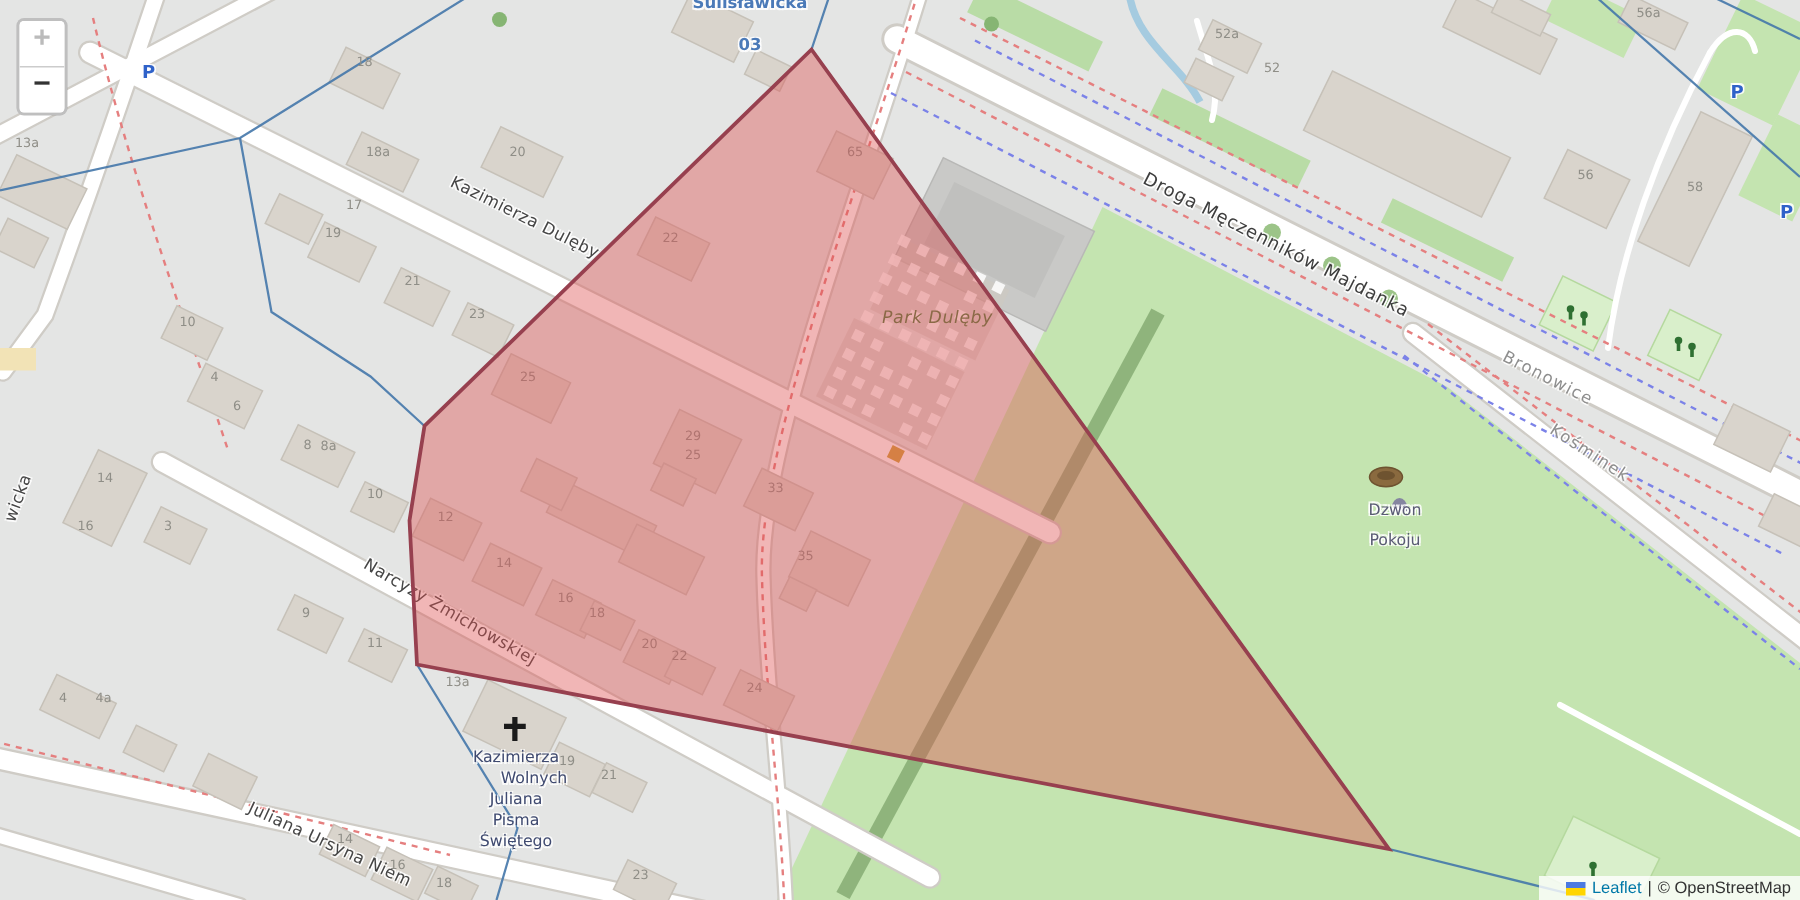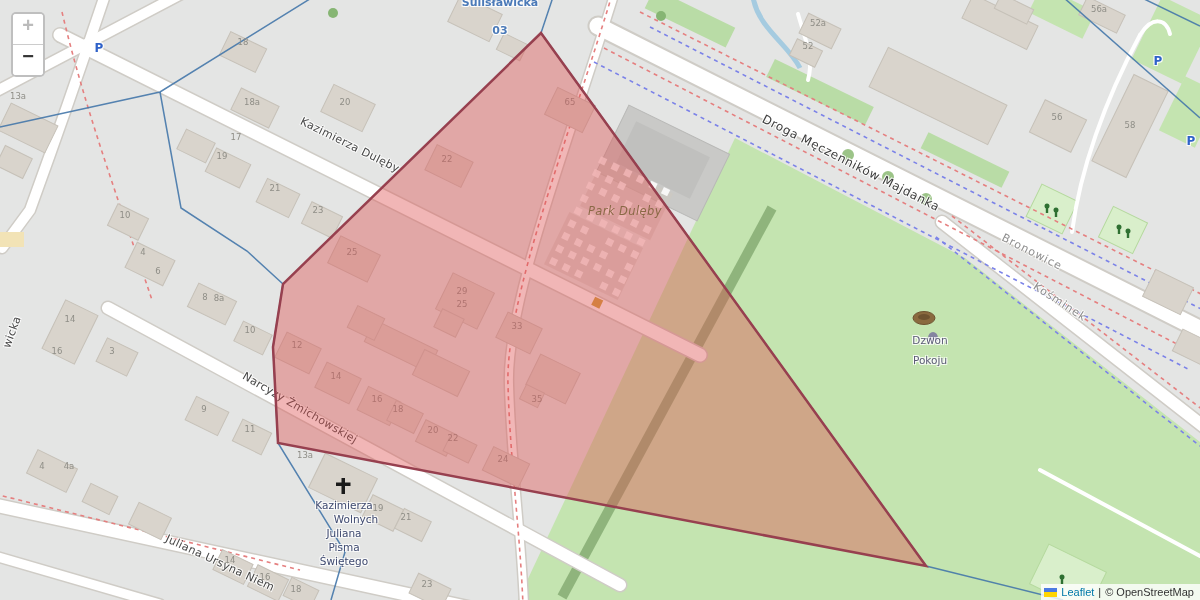--- a/index.html
+++ b/index.html
@@ -24,21 +24,21 @@
   .zoomctl{position:absolute;left:11px;top:12px;width:30px;border:2px solid rgba(0,0,0,.25);
            border-radius:5px;overflow:hidden;background:#fff;z-index:30;}
   .zoomctl .zbtn{width:30px;height:30px;line-height:28px;text-align:center;background:#fff;
            font:bold 20px "Liberation Sans",sans-serif;cursor:pointer;user-select:none;}
   .zoomctl .zbtn.disabled{color:#bbb;cursor:default;}
   .zoomctl .zbtn.on{color:#333;}
   .zoomctl .zbtn+.zbtn{border-top:1px solid #ccc;}
 
   
   .attrib{position:absolute;right:0;bottom:0;background:rgba(255,255,255,.8);
-          font:11px "Liberation Sans",sans-serif;color:#333;padding:2px 6px 2px 3px;z-index:30;
+          font:11px "Liberation Sans",sans-serif;color:#333;padding:2px 6px 2px 18px;z-index:30;
           display:flex;align-items:center;gap:4px;}
   .attrib a{color:#0078A8;text-decoration:none;cursor:pointer;}
   .flag{display:inline-block;width:13px;height:9px;position:relative;}
   .flag .t{position:absolute;left:0;top:0;width:13px;height:4.5px;}
   .flag .b{position:absolute;left:0;top:4.5px;width:13px;height:4.5px;}
 </style>
 </head>
 <body>
 
 <div class="map">
@@ -311,34 +311,34 @@
       <div class="lbl num" style="left: 297px; top: 345px; transform: translate(-50%, -50%) rotate(0deg);">12</div>
       <div class="lbl num" style="left: 336px; top: 376px; transform: translate(-50%, -50%) rotate(0deg);">14</div>
       <div class="lbl num" style="left: 377px; top: 399px; transform: translate(-50%, -50%) rotate(0deg);">16</div>
       <div class="lbl num" style="left: 398px; top: 409px; transform: translate(-50%, -50%) rotate(0deg);">18</div>
       <div class="lbl num" style="left: 433px; top: 430px; transform: translate(-50%, -50%) rotate(0deg);">20</div>
       <div class="lbl num" style="left: 453px; top: 438px; transform: translate(-50%, -50%) rotate(0deg);">22</div>
       <div class="lbl num" style="left: 503px; top: 459px; transform: translate(-50%, -50%) rotate(0deg);">24</div>
       <div class="lbl num" style="left: 462px; top: 291px; transform: translate(-50%, -50%) rotate(0deg);">29</div>
       <div class="lbl num" style="left: 462px; top: 304px; transform: translate(-50%, -50%) rotate(0deg);">25</div>
       <div class="lbl num" style="left: 517px; top: 326px; transform: translate(-50%, -50%) rotate(0deg);">33</div>
-      <div class="lbl num" style="left: 537px; top: 371px; transform: translate(-50%, -50%) rotate(0deg); margin-top: 28px;">35</div>
+      <div class="lbl num" style="left: 537px; top: 371px; transform: translate(-50%, -50%) rotate(0deg);">35</div>
       <div class="lbl num" style="left: 204px; top: 409px; transform: translate(-50%, -50%) rotate(0deg);">9</div>
       <div class="lbl num" style="left: 250px; top: 429px; transform: translate(-50%, -50%) rotate(0deg);">11</div>
       <div class="lbl num" style="left: 42px; top: 466px; transform: translate(-50%, -50%) rotate(0deg);">4</div>
       <div class="lbl num" style="left: 69px; top: 466px; transform: translate(-50%, -50%) rotate(0deg);">4a</div>
       <div class="lbl num" style="left: 305px; top: 455px; transform: translate(-50%, -50%) rotate(0deg);">13a</div>
       <div class="lbl num" style="left: 378px; top: 508px; transform: translate(-50%, -50%) rotate(0deg);">19</div>
       <div class="lbl num" style="left: 406px; top: 517px; transform: translate(-50%, -50%) rotate(0deg);">21</div>
       <div class="lbl num" style="left: 265px; top: 577px; transform: translate(-50%, -50%) rotate(0deg);">16</div>
       <div class="lbl num" style="left: 296px; top: 589px; transform: translate(-50%, -50%) rotate(0deg);">18</div>
       <div class="lbl num" style="left: 427px; top: 584px; transform: translate(-50%, -50%) rotate(0deg);">23</div>
       <div class="lbl num" style="left: 230px; top: 560px; transform: translate(-50%, -50%) rotate(0deg);">14</div>
       <div class="lbl num" style="left: 818px; top: 23px; transform: translate(-50%, -50%) rotate(0deg);">52a</div>
-      <div class="lbl num" style="left: 808px; top: 46px; transform: translate(-50%, -50%) rotate(0deg);">52</div>
+      <div class="lbl num" style="left: 848px; top: 46px; transform: translate(-50%, -50%) rotate(0deg);">52</div>
       <div class="lbl num" style="left: 1057px; top: 117px; transform: translate(-50%, -50%) rotate(0deg);">56</div>
       <div class="lbl num" style="left: 1130px; top: 125px; transform: translate(-50%, -50%) rotate(0deg);">58</div>
       <div class="lbl num" style="left: 1099px; top: 9px; transform: translate(-50%, -50%) rotate(0deg);">56a</div>
     </div>
 
   <svg id="over" width="1200" height="600" viewBox="0 0 1200 600" style="pointer-events:none">
     <polygon id="selpoly" style="pointer-events:auto" points="541,33 926,566 278,443 273,347 283,284" fill="#dd5252" fill-opacity="0.42" stroke="#97404f" stroke-width="2.5"></polygon>
   </svg>
 
   <div class="zoomctl">

